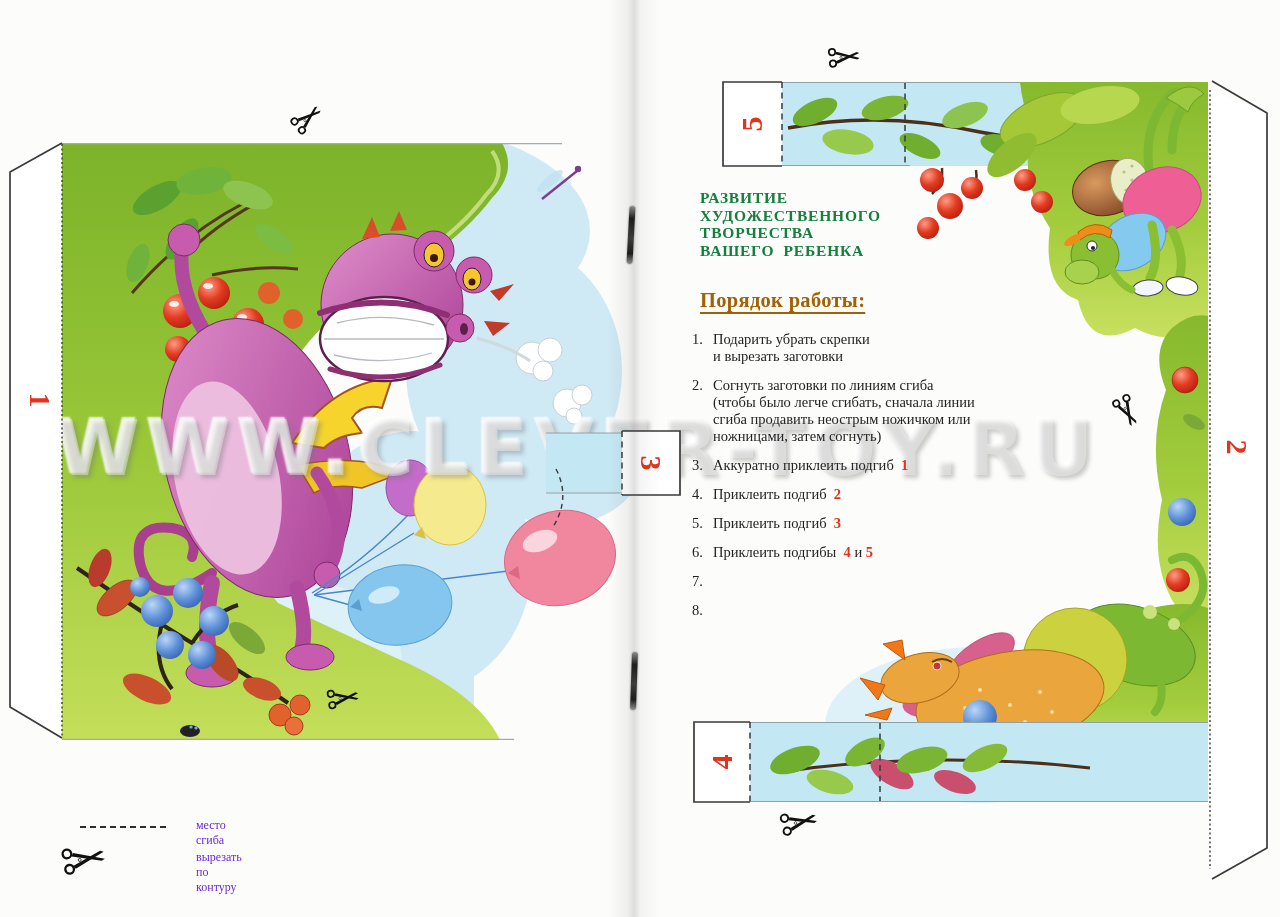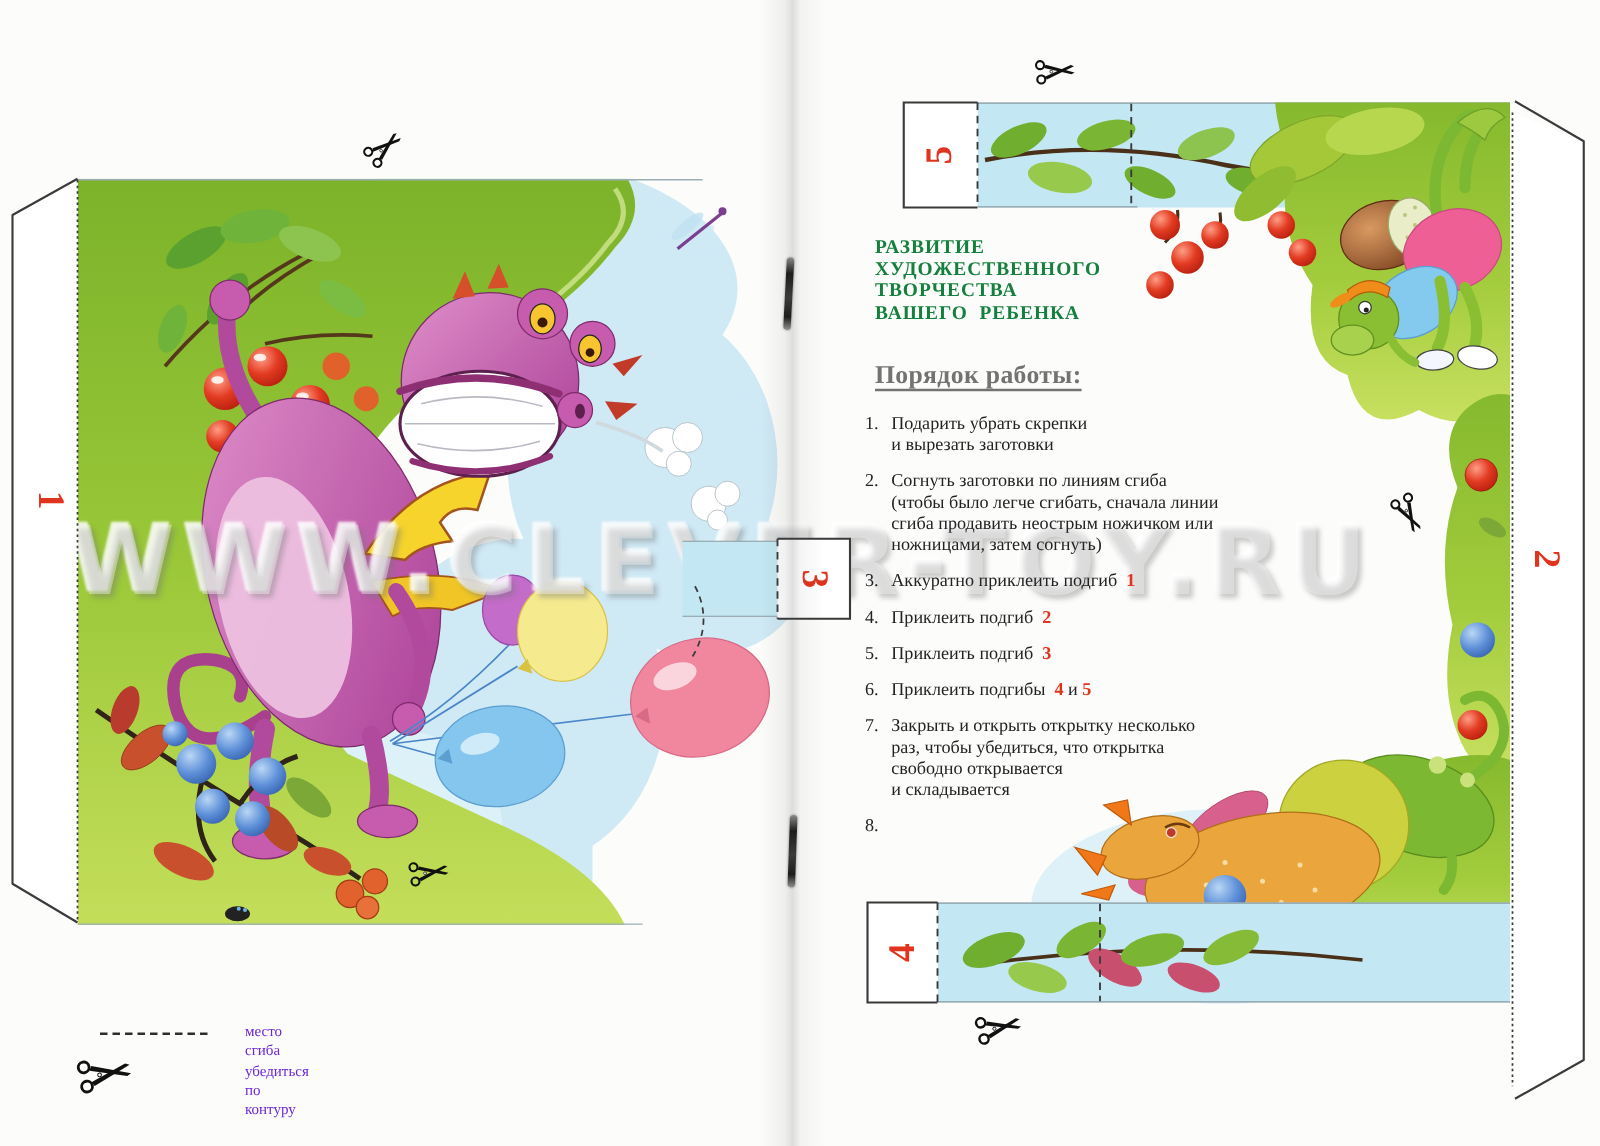--- a/index.html
+++ b/index.html
@@ -11,21 +11,21 @@
     color:rgba(248,248,248,0.40);
     text-shadow:3px 3px 4px rgba(115,115,115,0.38),-2px -2px 2px rgba(255,255,255,0.85);
     pointer-events:none;}
   #cutlines{position:absolute;left:0;top:0;z-index:20;}
   .tab-label{position:absolute;z-index:25;font-family:"Liberation Serif",serif;
     font-weight:bold;font-size:30px;color:#e0341e;transform:translate(-50%,-50%) rotate(90deg);}
   .tab-label.ccw{transform:translate(-50%,-50%) rotate(-90deg);}
   #header-block{position:absolute;left:700px;top:189px;z-index:18;}
   .header-line{font-weight:bold;font-size:15.5px;line-height:17.5px;color:#15803d;letter-spacing:0.8px;}
   #order-title{position:absolute;left:700px;top:289px;z-index:18;font-weight:bold;font-size:20.5px;
-    color:#737373;letter-spacing:0.3px;text-decoration:underline;text-decoration-thickness:1.5px;
+    color:#a16207;letter-spacing:0.3px;text-decoration:underline;text-decoration-thickness:1.5px;
     text-underline-offset:5px;}
   #steps{position:absolute;left:692px;top:331px;z-index:18;width:364px;}
   .step{display:flex;margin-bottom:12px;color:#232323;font-size:14.5px;line-height:17px;}
   .step-num{width:21px;flex:none;}
   .step-text{white-space:pre-line;}
   .red{color:#e0341e;}
   .bold{font-weight:bold;}
   #legend{position:absolute;left:0;top:0;z-index:18;}
   .legend-label{position:absolute;font-size:12px;color:#6d28d9;}
   #fold-sample{position:absolute;left:80px;top:826px;width:86px;border-top:2.2px dashed #2e2e2e;}
@@ -417,36 +417,32 @@
       <div class="step">
         <span class="step-num">5.</span>
         <span class="step-text"><span>Приклеить подгиб&nbsp;&nbsp;</span><span class="red bold">3</span></span>
       </div>
       <div class="step">
         <span class="step-num">6.</span>
         <span class="step-text"><span>Приклеить подгибы&nbsp;&nbsp;</span><span class="red bold">4</span><span>&nbsp;и&nbsp;</span><span class="red bold">5</span></span>
       </div>
       <div class="step">
         <span class="step-num">7.</span>
-        <span class="step-text"><span>Закрыть и открыть открытку несколько
-раз, чтобы убедиться, что открытка
-свободно открывается
-и складывается</span></span>
       </div>
       <div class="step">
         <span class="step-num">8.</span>
       </div>
     </div>
 
   <div id="legend">
     <span id="fold-sample"></span>
     <span class="legend-label" style="left:196px;top:818px">место сгиба</span>
     <svg id="legend-scissors" width="46" height="30" viewBox="0 0 34 22">
         <use href="#scsr"></use>
       </svg>
-    <span class="legend-label" style="left:196px;top:850px">убедиться по контуру</span>
+    <span class="legend-label" style="left:196px;top:850px">вырезать по контуру</span>
   </div>
 
   <div id="fold-shade"></div>
   <div class="staple" style="left:628px;top:206px;transform:rotate(3deg)"></div>
   <div class="staple" style="left:631px;top:652px;transform:rotate(2deg)"></div>
 
 </div>
 
 </body></html>

